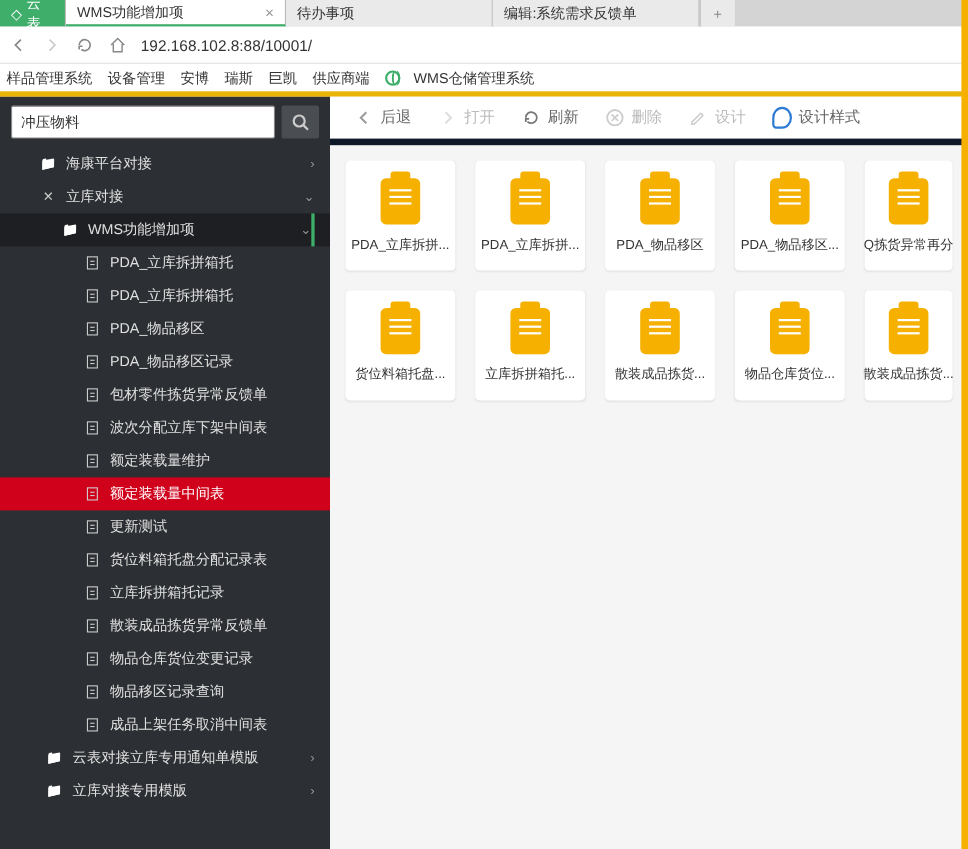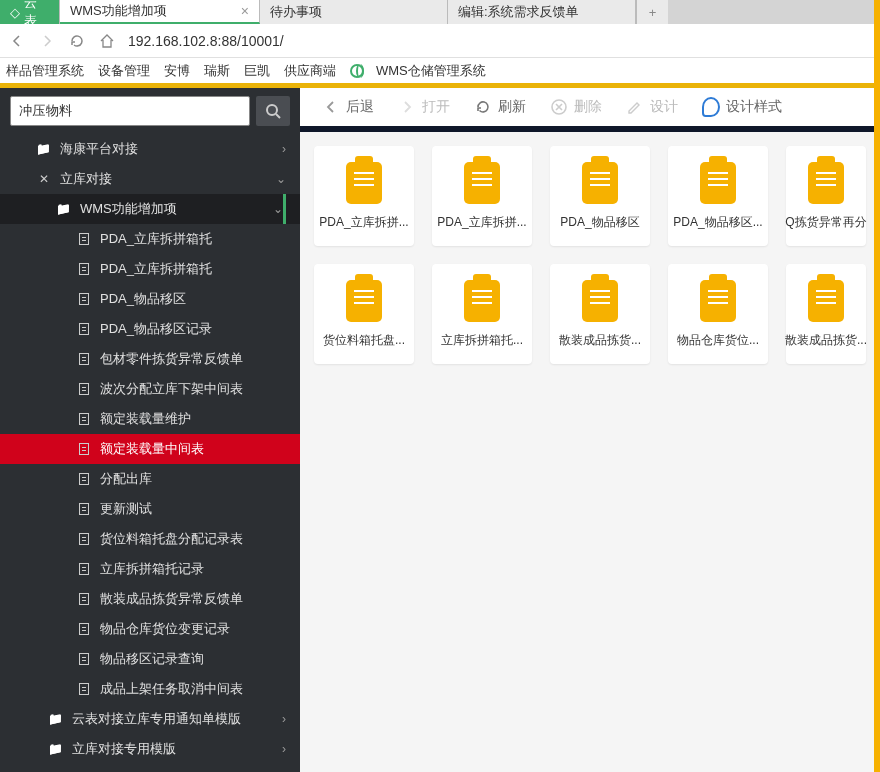--- a/index.html
+++ b/index.html
@@ -38,21 +38,21 @@
   .tree { flex:1; overflow-y:auto; }
   .tree-item { display:flex; align-items:center; height:30px; padding-right:14px; cursor:pointer; font-size:13px; color:#e0e0e0; }
   .tree-item.selected { background:#d0021b; color:#fff;align-items:center; }
   .tree-item.dark { background:#1e1f22; }
   .tree-item .chev { margin-left:auto; color:#999; font-size:12px;}
   .tree-item .bar { width:3px; align-self:stretch; }
   .tree-item.dark .bar.accent { background:#3fae6b; }
   .indent-0 { padding-left: 36px; }
   .indent-1 { padding-left: 56px; }
   .indent-2 { padding-left: 76px; }
-  .indent-2b { padding-left: 48px; }
+  .indent-2b { padding-left: 26px; margin-left: 16px; }
   .ico { width:16px; display:inline-flex; justify-content:center; margin-right:8px; }
   .folder-ico::before { content:"📁"; filter: grayscale(1) brightness(2); font-size:12px;}
   .gear-ico::before { content:"✕"; font-size:12px; color:#ccc;}
   .doc-ico { width:10px; height:12px; border:1px solid #ccc; display:inline-block; position:relative;}
   .doc-ico::before,.doc-ico::after{content:"";position:absolute;left:2px;right:2px;height:1px;background:#ccc;}
   .doc-ico::before{top:3px;} .doc-ico::after{top:6px;}
 
   
   .content { flex:1; background:#f5f5f5; display:flex; flex-direction:column; }
   .toolbar { height:44px; background:#fff; border-bottom:6px solid #0f172a; display:flex; align-items:center; padding:0 12px; gap:4px; }
@@ -208,26 +208,20 @@
       <div class="tree-item indent-2 selected">
           <span class="ico">
             <span class="doc-ico"></span>
           </span>
           <span>额定装载量中间表</span>
         </div>
       <div class="tree-item indent-2">
           <span class="ico">
             <span class="doc-ico"></span>
           </span>
-          <span>分配出库</span>
-        </div>
-      <div class="tree-item indent-2">
-          <span class="ico">
-            <span class="doc-ico"></span>
-          </span>
           <span>更新测试</span>
         </div>
       <div class="tree-item indent-2">
           <span class="ico">
             <span class="doc-ico"></span>
           </span>
           <span>货位料箱托盘分配记录表</span>
         </div>
       <div class="tree-item indent-2">
           <span class="ico">

